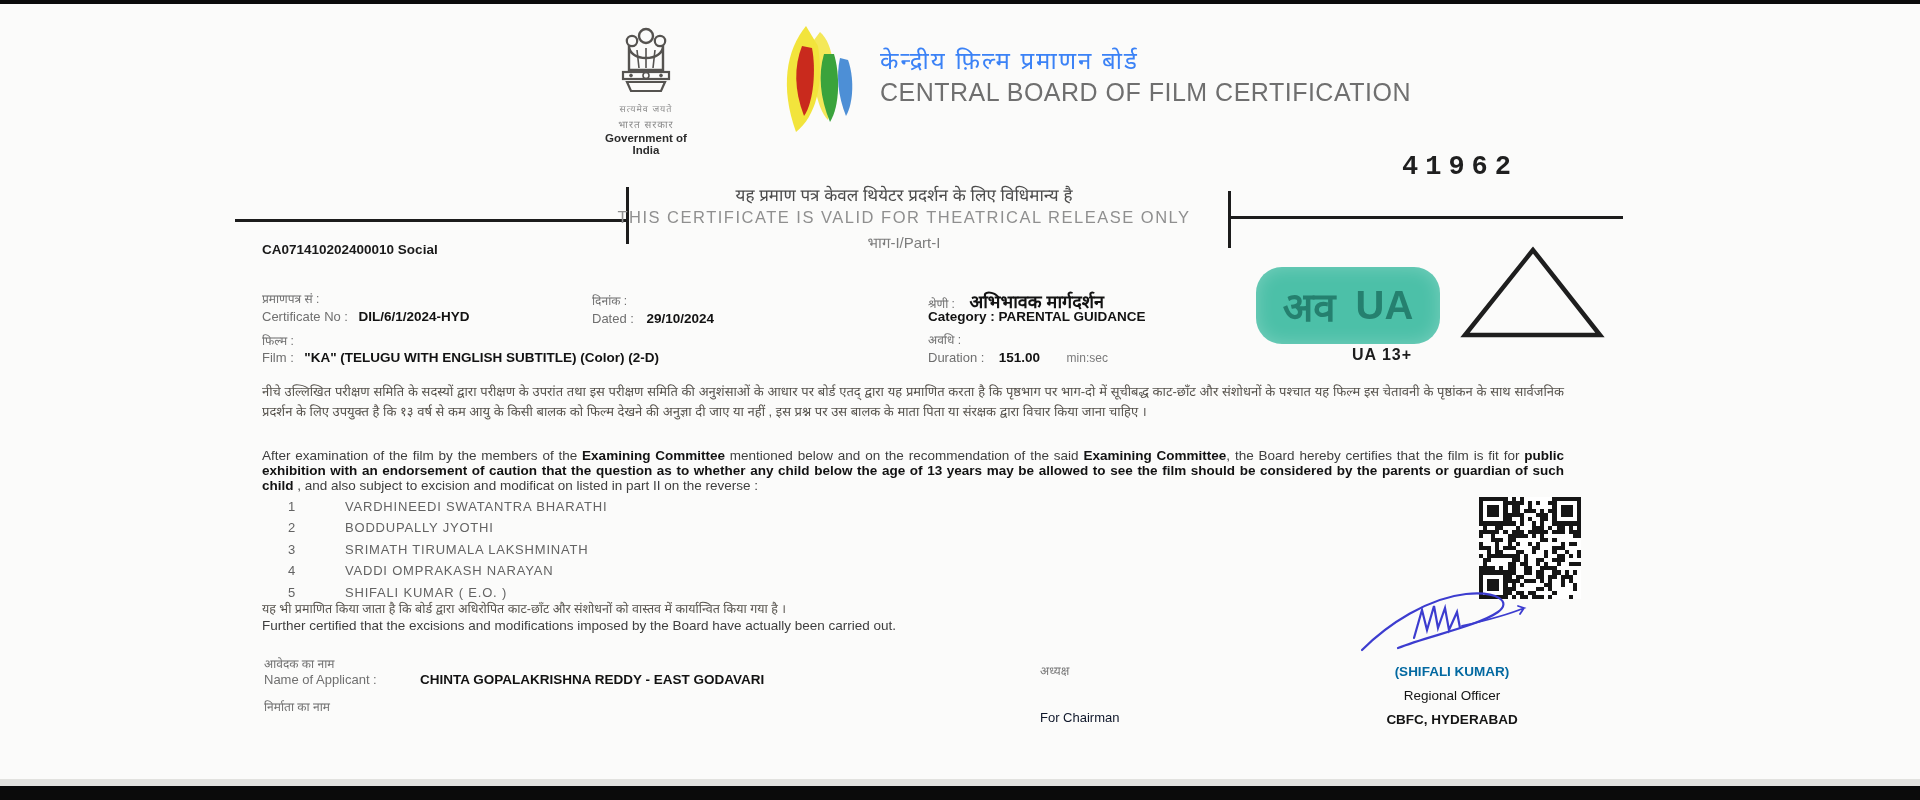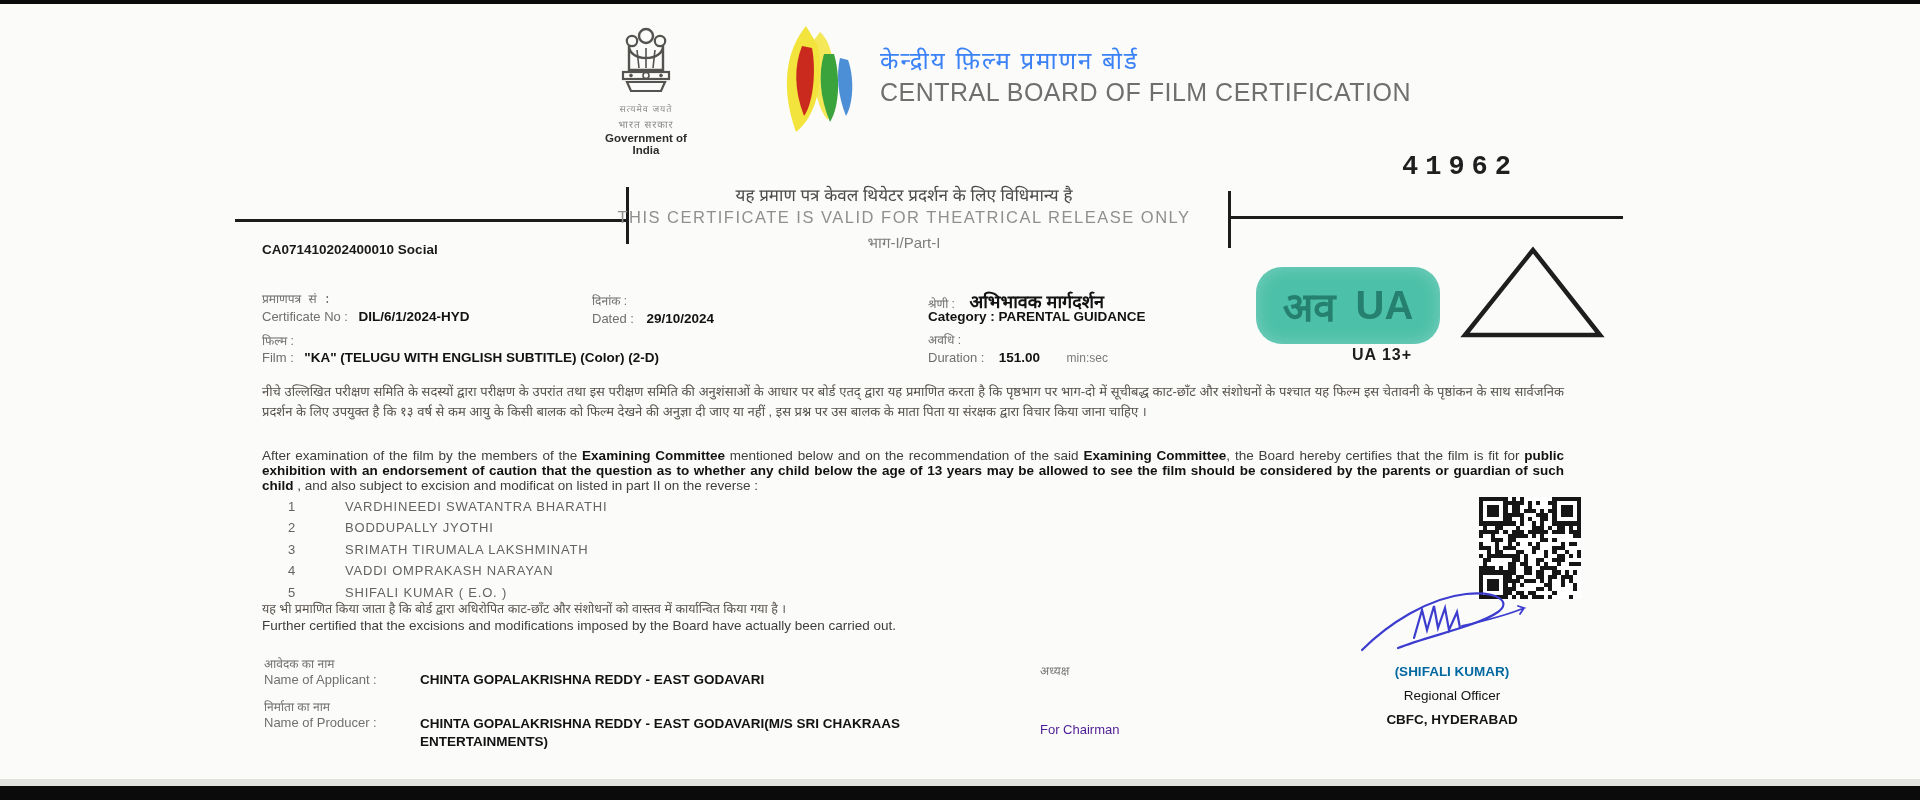--- a/index.html
+++ b/index.html
@@ -63,21 +63,21 @@
   
   .kv{display:flex; align-items:flex-start;}
   .kv .klabel{width:156px; flex:none;}
   .applicant-hi{left:264px; top:655px;}
   .applicant-row{left:264px; top:672px; width:900px;}
   .producer-hi{left:264px; top:698px;}
   .producer-row{left:264px; top:715px; width:740px;}
   .producer-row .val{width:560px; line-height:1.35;}
 
   .chair-hi{left:1040px; top:662px; font-size:12px; color:#777;}
-  .chair-en{left:1040px; top:710px; font-size:13px; color:#4c1d95;margin-top:12px;}
+  .chair-en{left:1040px; top:710px; font-size:13px; color:#0f172a;}
 
   .sign-block{left:1352px; top:590px; width:200px; text-align:center;}
   .sign-name{font-size:13.5px; font-weight:bold; color:#0369a1; margin-top:4px;}
   .sign-title{font-size:13.5px; font-weight:normal; color:#141414; margin-top:9px;}
   .sign-org{font-size:13.5px; font-weight:bold; color:#141414; margin-top:9px;}
 </style>
 </head>
 <body>
 
 <div class="page">
@@ -126,21 +126,21 @@
   <div class="abs vline" style="left:1228px;top:191px;height:57px;"></div>
   <div class="abs hline" style="left:1231px;top:216px;width:392px;"></div>
   <div class="abs band-text">
     <div class="band-hi">यह प्रमाण पत्र केवल थियेटर प्रदर्शन के लिए विधिमान्य है</div>
     <div class="band-en">THIS CERTIFICATE IS VALID FOR THEATRICAL RELEASE ONLY</div>
     <div class="band-part">भाग-I/Part-I</div>
   </div>
 
   <div class="abs ca-no">CA071410202400010 Social</div>
 
-  <div class="abs hi-label" style="left:262px;top:290px;font-family:Liberation Mono, monospace;">प्रमाणपत्र सं   :</div>
+  <div class="abs hi-label" style="left:262px;top:290px;">प्रमाणपत्र सं   :</div>
   <div class="abs nw" style="left:262px;top:307px;">
     <span class="en-label">Certificate No :</span>
     <span class="val" style="margin-left:6px;">DIL/6/1/2024-HYD</span>
   </div>
   <div class="abs hi-label" style="left:262px;top:332px;">फिल्म :</div>
   <div class="abs nw" style="left:262px;top:348px;">
     <span class="en-label">Film :</span>
     <span class="val" style="margin-left:6px;">"KA"  (TELUGU WITH ENGLISH SUBTITLE) (Color) (2-D)</span>
   </div>
 
@@ -438,24 +438,20 @@
 
   <div class="abs further-en">Further certified that the excisions and modifications imposed by the Board have actually been carried out.</div>
   <div class="abs further-hi">यह भी प्रमाणित किया जाता है कि बोर्ड द्वारा अधिरोपित काट-छाँट और संशोधनों को वास्तव में कार्यान्वित किया गया है ।</div>
 
   <div class="abs hi-label applicant-hi">आवेदक का नाम</div>
   <div class="abs kv applicant-row">
     <span class="en-label klabel">Name of Applicant :</span>
     <span class="val">CHINTA GOPALAKRISHNA REDDY - EAST GODAVARI</span>
   </div>
   <div class="abs hi-label producer-hi">निर्माता का नाम</div>
-  <div class="abs kv producer-row">
-    <span class="en-label klabel">Name of Producer  :</span>
-    <span class="val">CHINTA GOPALAKRISHNA REDDY - EAST GODAVARI(M/S SRI CHAKRAAS ENTERTAINMENTS)</span>
-  </div>
 
   <div class="abs chair-hi">अध्यक्ष</div>
   <div class="abs chair-en">For Chairman</div>
 
   <svg class="abs" style="left:1358px;top:588px;" width="180" height="72" viewBox="0 0 180 72">
     <g fill="none" stroke="#3c3ccf" stroke-width="2.2" stroke-linecap="round">
       <path d="M4,62 C30,36 70,10 108,6 C140,3 154,14 140,24 C120,38 70,48 40,60"></path>
       <path d="M56,50 L64,22 L69,42 L76,18 L80,40 L87,20 L91,42 L99,24 L102,40"></path>
       <path d="M104,38 C130,32 152,26 166,20 L160,18 M166,20 L162,26" stroke-width="1.8"></path>
     </g>

